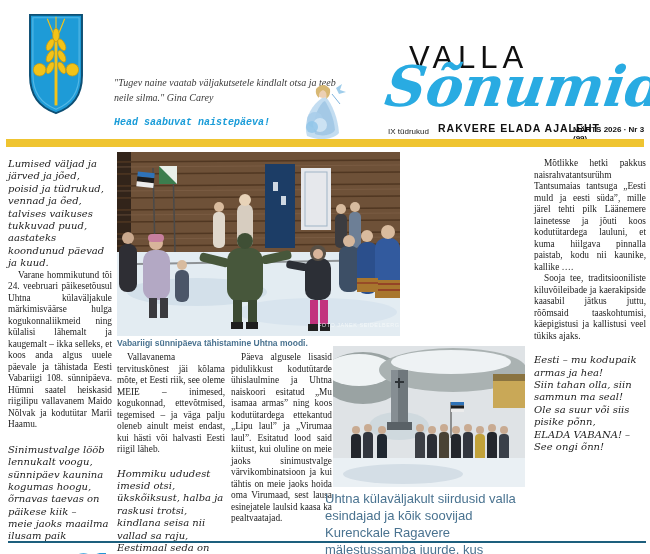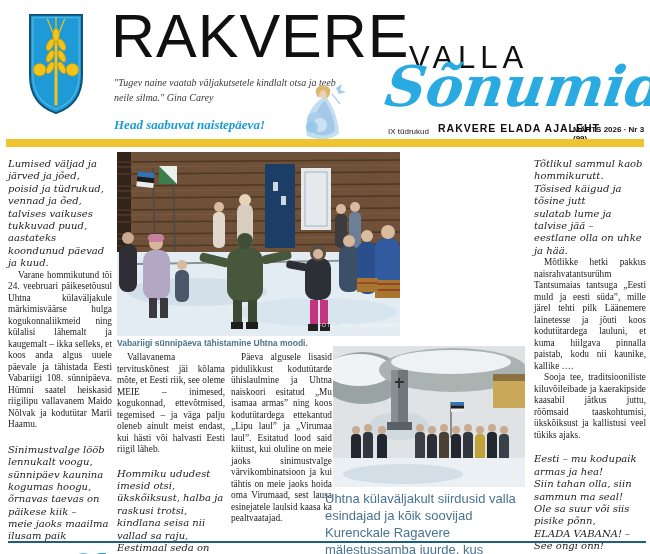--- a/index.html
+++ b/index.html
@@ -9,22 +9,22 @@
   .abs{position:absolute;}
   
   #title-main{left:111px;top:6px;font-family:"Liberation Sans",sans-serif;
       font-size:61px;font-weight:400;letter-spacing:1px;color:#101010;line-height:1;}
   #title-secondary{left:409px;top:42px;font-family:"Liberation Sans",sans-serif;
       font-size:31px;font-weight:400;letter-spacing:5px;color:#101010;line-height:1;}
   #title-script{left:386px;top:58px;font-family:"DejaVu Serif",serif;font-style:italic;
       font-weight:bold;font-size:56px;color:#29abe2;transform:skewX(-8deg);line-height:1;}
   #masthead-quote{left:114px;top:76px;width:238px;font-style:italic;font-size:10px;
       color:#3a3a3a;line-height:1.45;}
-  #masthead-tagline{left:114px;top:117px;font-family:Liberation Serif, serif;
-      font-style:italic;font-weight:bold;font-size:13px;color:#1a9cd8;}
+  #masthead-tagline{left:114px;top:117px;font-family:Liberation Mono, monospace;
+      font-style:italic;font-weight:bold;font-size:10px;color:#1a9cd8;}
   #issue-volume{left:388px;top:127px;font-family:"Liberation Sans",sans-serif;font-size:8px;color:#222;}
   #newspaper-name{left:438px;top:122px;font-family:"Liberation Sans",sans-serif;
       font-size:10.5px;font-weight:bold;letter-spacing:1px;color:#111;}
   #issue-date{left:573px;top:125px;font-family:"Liberation Sans",sans-serif;
       font-size:8px;font-weight:bold;color:#111;}
   #gold-bar{left:6px;top:139px;width:638px;height:8px;background:#efc431;}
   
   .poem{font-family:"DejaVu Serif",serif;font-style:italic;font-size:10px;
         line-height:1.24;white-space:pre-line;color:#222;}
   .bodytext{font-size:9.3px;line-height:1.24;text-align:justify;text-indent:10px;color:#1c1c1c;}
@@ -68,21 +68,20 @@
       <ellipse cx="36" cy="34" rx="3.2" ry="6.6" fill="#f3c318" stroke="#c89b0e" stroke-width=".8" transform="rotate(-28 36 34)"></ellipse>
       <ellipse cx="24" cy="46" rx="3.2" ry="6.6" fill="#f3c318" stroke="#c89b0e" stroke-width=".8" transform="rotate(28 24 46)"></ellipse>
       <ellipse cx="36" cy="46" rx="3.2" ry="6.6" fill="#f3c318" stroke="#c89b0e" stroke-width=".8" transform="rotate(-28 36 46)"></ellipse>
       <ellipse cx="24" cy="58" rx="3.2" ry="6.6" fill="#f3c318" stroke="#c89b0e" stroke-width=".8" transform="rotate(28 24 58)"></ellipse>
       <ellipse cx="36" cy="58" rx="3.2" ry="6.6" fill="#f3c318" stroke="#c89b0e" stroke-width=".8" transform="rotate(-28 36 58)"></ellipse>
       <circle cx="13" cy="60" r="6.5" fill="#f3c318" stroke="#c89b0e" stroke-width=".8"></circle>
       <circle cx="47" cy="60" r="6.5" fill="#f3c318" stroke="#c89b0e" stroke-width=".8"></circle>
     </svg>
   </div>
 
-  <div class="abs" id="title-main">RAKVERE</div>
   <div class="abs" id="title-secondary">VALLA</div>
   <div class="abs" id="title-script">Sõnumid</div>
 
   <div class="abs" id="masthead-quote">"Tugev naine vaatab väljakutsetele kindlalt otsa ja teeb neile silma." Gina Carey</div>
   <div class="abs" id="masthead-tagline">Head saabuvat naistepäeva!</div>
 
   <div class="abs" style="left:292px;top:80px;width:60px;height:60px;">
     <svg width="60" height="60" viewBox="0 0 60 60">
       <path d="M30,18 C18,26 11,42 15,56 C26,61 41,60 47,53 C46,38 40,24 34,17 Z" fill="#bcd9f0" opacity="0.9"></path>
       <path d="M31,22 C24,30 20,42 23,54 C31,57 40,55 43,50 C42,38 37,27 33,21 Z" fill="#9cc4e4" opacity="0.8"></path>
@@ -282,26 +281,22 @@
         <rect x="166" y="88" width="10" height="32" rx="4" fill="#3a4049"></rect>
           <circle cx="171" cy="84" r="4" fill="#c9ab92"></circle>
       </g>
       <rect y="112" width="192" height="29" fill="#eaf0f4"></rect>
       <ellipse cx="70" cy="128" rx="60" ry="10" fill="#d4dee6"></ellipse>
     </svg>
   </div>
   <div class="abs" id="caption2">Uhtna külaväljakult siirdusid valla esindajad ja kõik soovijad Kurenckale Ragavere mälestussamba juurde, kus asetati pärg ja süüdati küünlad Vabadussõjas langenute mälestuseks.</div>
 
   <div class="abs" id="r-col">
-    <div class="poem">Tõtlikul sammul kaob hommikurutt.
-Tõsised käigud ja tõsine jutt
-sulatab lume ja talvise jää –
-eestlane olla on uhke ja hää.</div>
     <div class="bodytext" id="r-para1">Mõtlikke hetki pakkus naisrahvatantsurühm Tantsumaias tantsuga „Eesti muld ja eesti süda”, mille järel tehti pilk Läänemere lainetesse ja jõuti koos kodutütardega lauluni, et kuma hiilgava pinnalla paistab, kodu nii kaunike, kallike ….</div>
-    <div class="bodytext" id="r-para2">Sooja tee, traditsiooniliste kiluvõileibade ja kaerakipside kaasabil jätkus juttu, rõõmsaid taaskohtumisi, ükskõiksust ja kallistusi veel tükiks ajaks.</div>
+    <div class="bodytext" id="r-para2">Sooja tee, traditsiooniliste kiluvõileibade ja kaerakipside kaasabil jätkus juttu, rõõmsaid taaskohtumisi, käepigistusi ja kallistusi veel tükiks ajaks.</div>
     <div class="poem" id="r-poem-bottom">Eesti – mu kodupaik armas ja hea!
 Siin tahan olla, siin sammun ma seal!
 Ole sa suur või siis pisike põnn,
 ELADA VABANA! –
 See ongi õnn!</div>
 
   </div>
 
   <div class="abs" id="bottom-rule"></div>
 </div>

